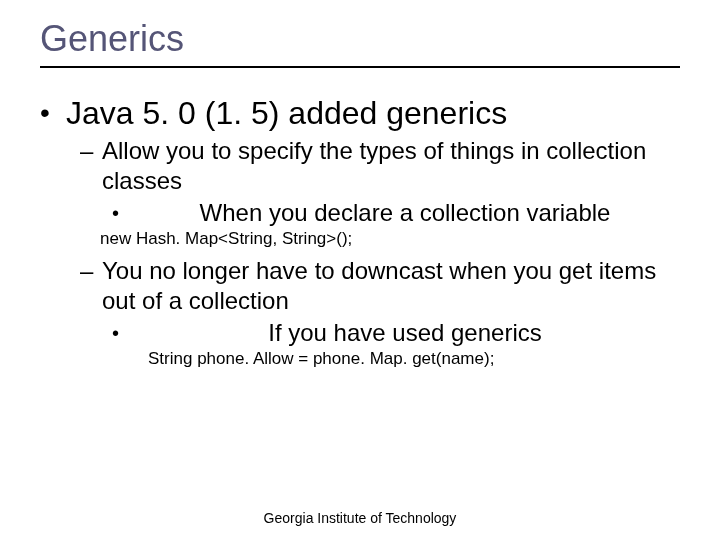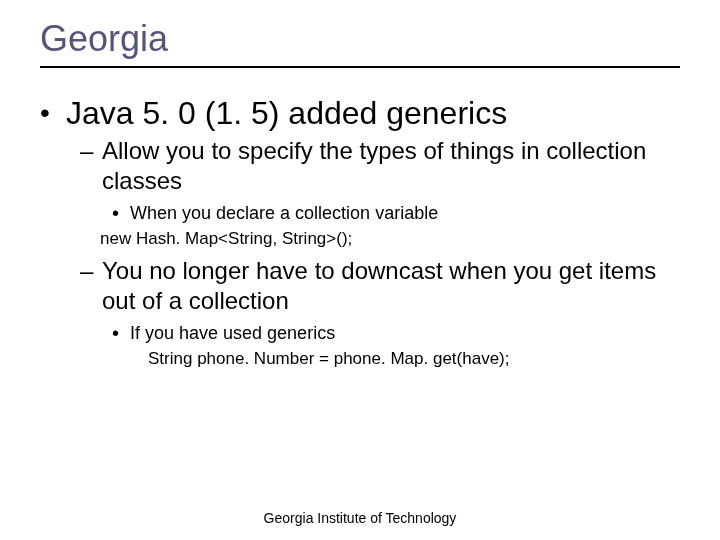--- a/index.html
+++ b/index.html
@@ -77,23 +77,24 @@
     margin-left: 72px;
     margin-top: 4px;
     margin-bottom: 2px;
   }
   .lvl3 .bullet {
     font-size: 20px;
     line-height: 26px;
     width: 18px;
   }
   .lvl3 .txt {
-    font-size: 18px;
+    font-size: 24px;
     line-height: 26px;
     flex: 1;
+    text-align: center;
   }
   .lvl4 {
     margin-left: 108px;
     margin-top: 2px;
   }
   .lvl4 .txt {
     font-size: 17px;
     line-height: 22px;
   }
   .lvl4-indent {
@@ -111,21 +112,21 @@
     text-align: center;
     font-size: 14px;
     color: #000000;
   }
 </style>
 </head>
 <body>
 
 <div class="slide">
 
-  <div class="title">Georgia</div>
+  <div class="title">Generics</div>
   <div class="title-underline"></div>
 
   <div class="body">
 
     <div class="lvl1">
       <div class="bullet">•</div>
       <div class="txt">Java 5. 0 (1. 5) added generics</div>
     </div>
 
     <div class="lvl2">
@@ -146,20 +147,20 @@
       <div class="bullet">–</div>
       <div class="txt">You no longer have to downcast when you get items out of a collection</div>
     </div>
 
     <div class="lvl3">
       <div class="bullet">•</div>
       <div class="txt">If you have used generics</div>
     </div>
 
     <div class="lvl4">
-      <div class="txt">String phone. Number = phone. Map. get(have);</div>
+      <div class="txt">String phone. Allow = phone. Map. get(name);</div>
     </div>
 
   </div>
 
   <div class="footer">Georgia Institute of Technology</div>
 
 </div>
 
 </body></html>

